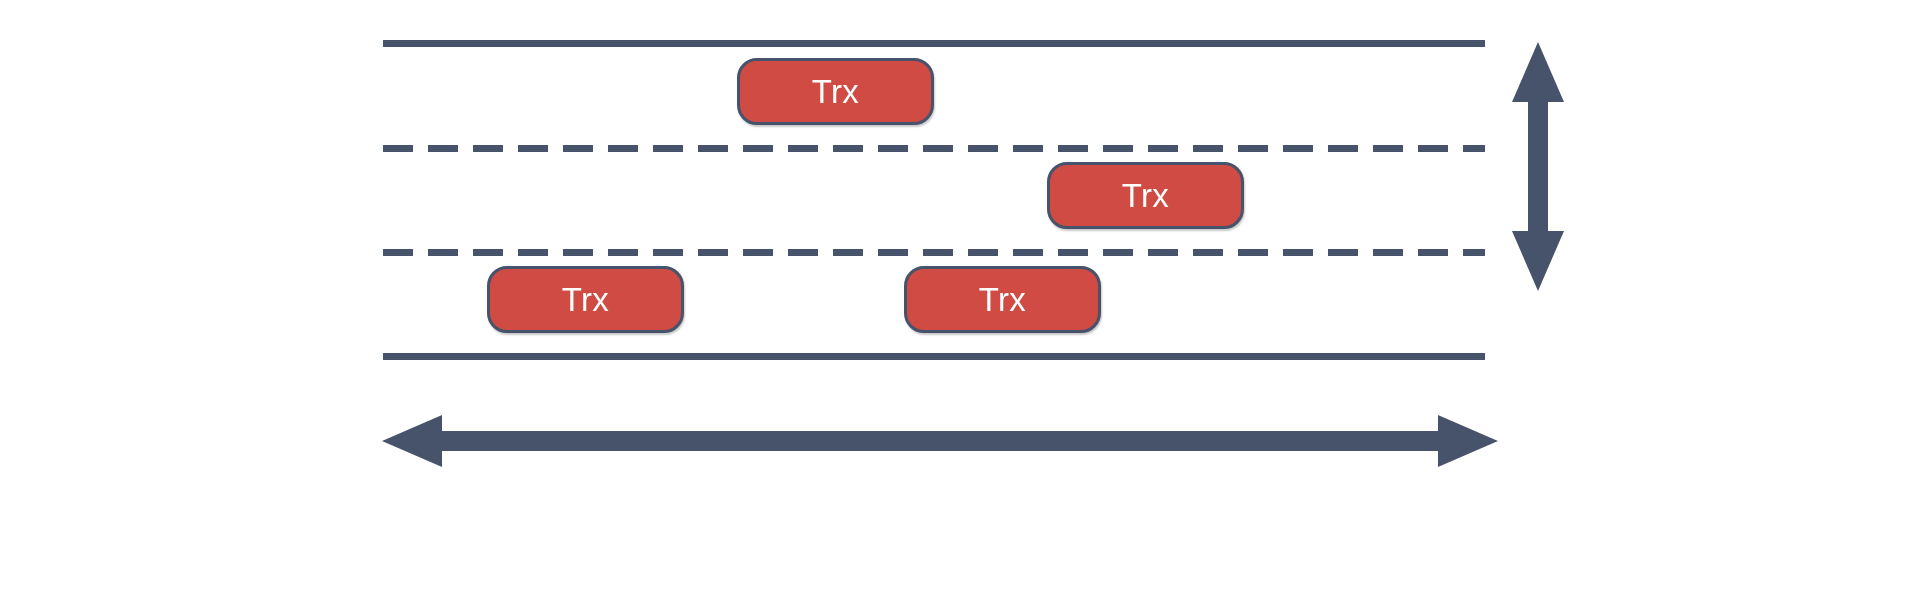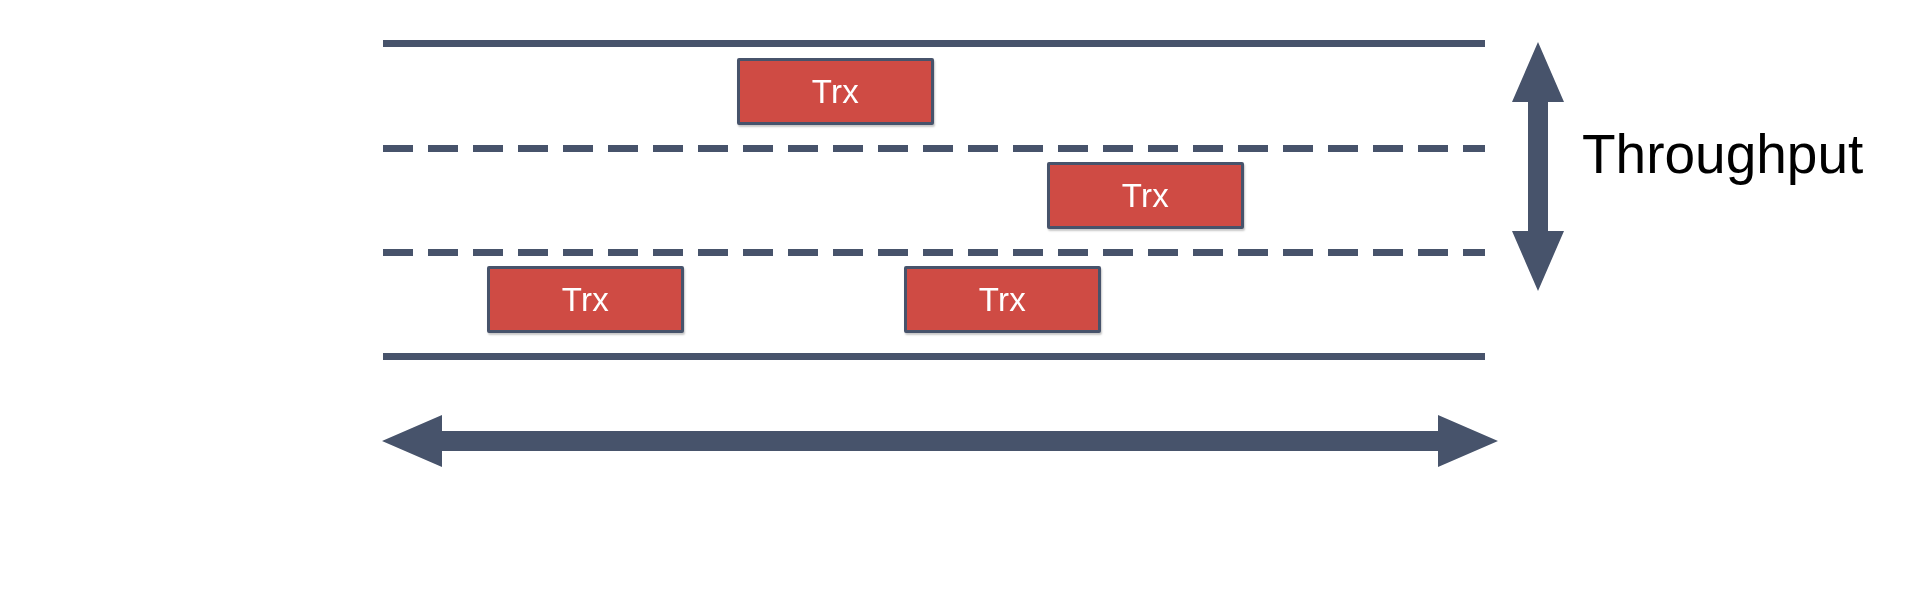--- a/index.html
+++ b/index.html
@@ -41,21 +41,21 @@
   }
   .lane-line.dashed-1 { top: 145px; }
   .lane-line.dashed-2 { top: 249px; }
 
   
   .trx-box {
     position: absolute;
     box-sizing: border-box;
     background: #CF4B44;
     border: 3px solid #47536B;
-    border-radius: 2px;
+    border-radius: 20px;
     display: flex;
     align-items: center;
     justify-content: center;
     color: #ffffff;
     font-size: 33px;
     font-family: "Liberation Sans", sans-serif;
     letter-spacing: 0.3px;
     line-height: 1;
     box-shadow: 1px 2px 2px rgba(0,0,0,0.22);
   }
@@ -123,16 +123,15 @@
       <polygon points="31,2 57,62 41,62 41,191 57,191 31,251 5,191 21,191 21,62 5,62" fill="#47536B"></polygon>
     </svg>
   </div>
 
   <div class="h-arrow">
     <svg width="1120" height="62" viewBox="0 0 1120 62">
       <polygon points="2,31 62,5 62,21 1058,21 1058,5 1118,31 1058,57 1058,41 62,41 62,57" fill="#47536B"></polygon>
     </svg>
   </div>
 
-  <div class="label label-throughput">Throughput</div>
 
 
 </div>
 
 </body></html>

